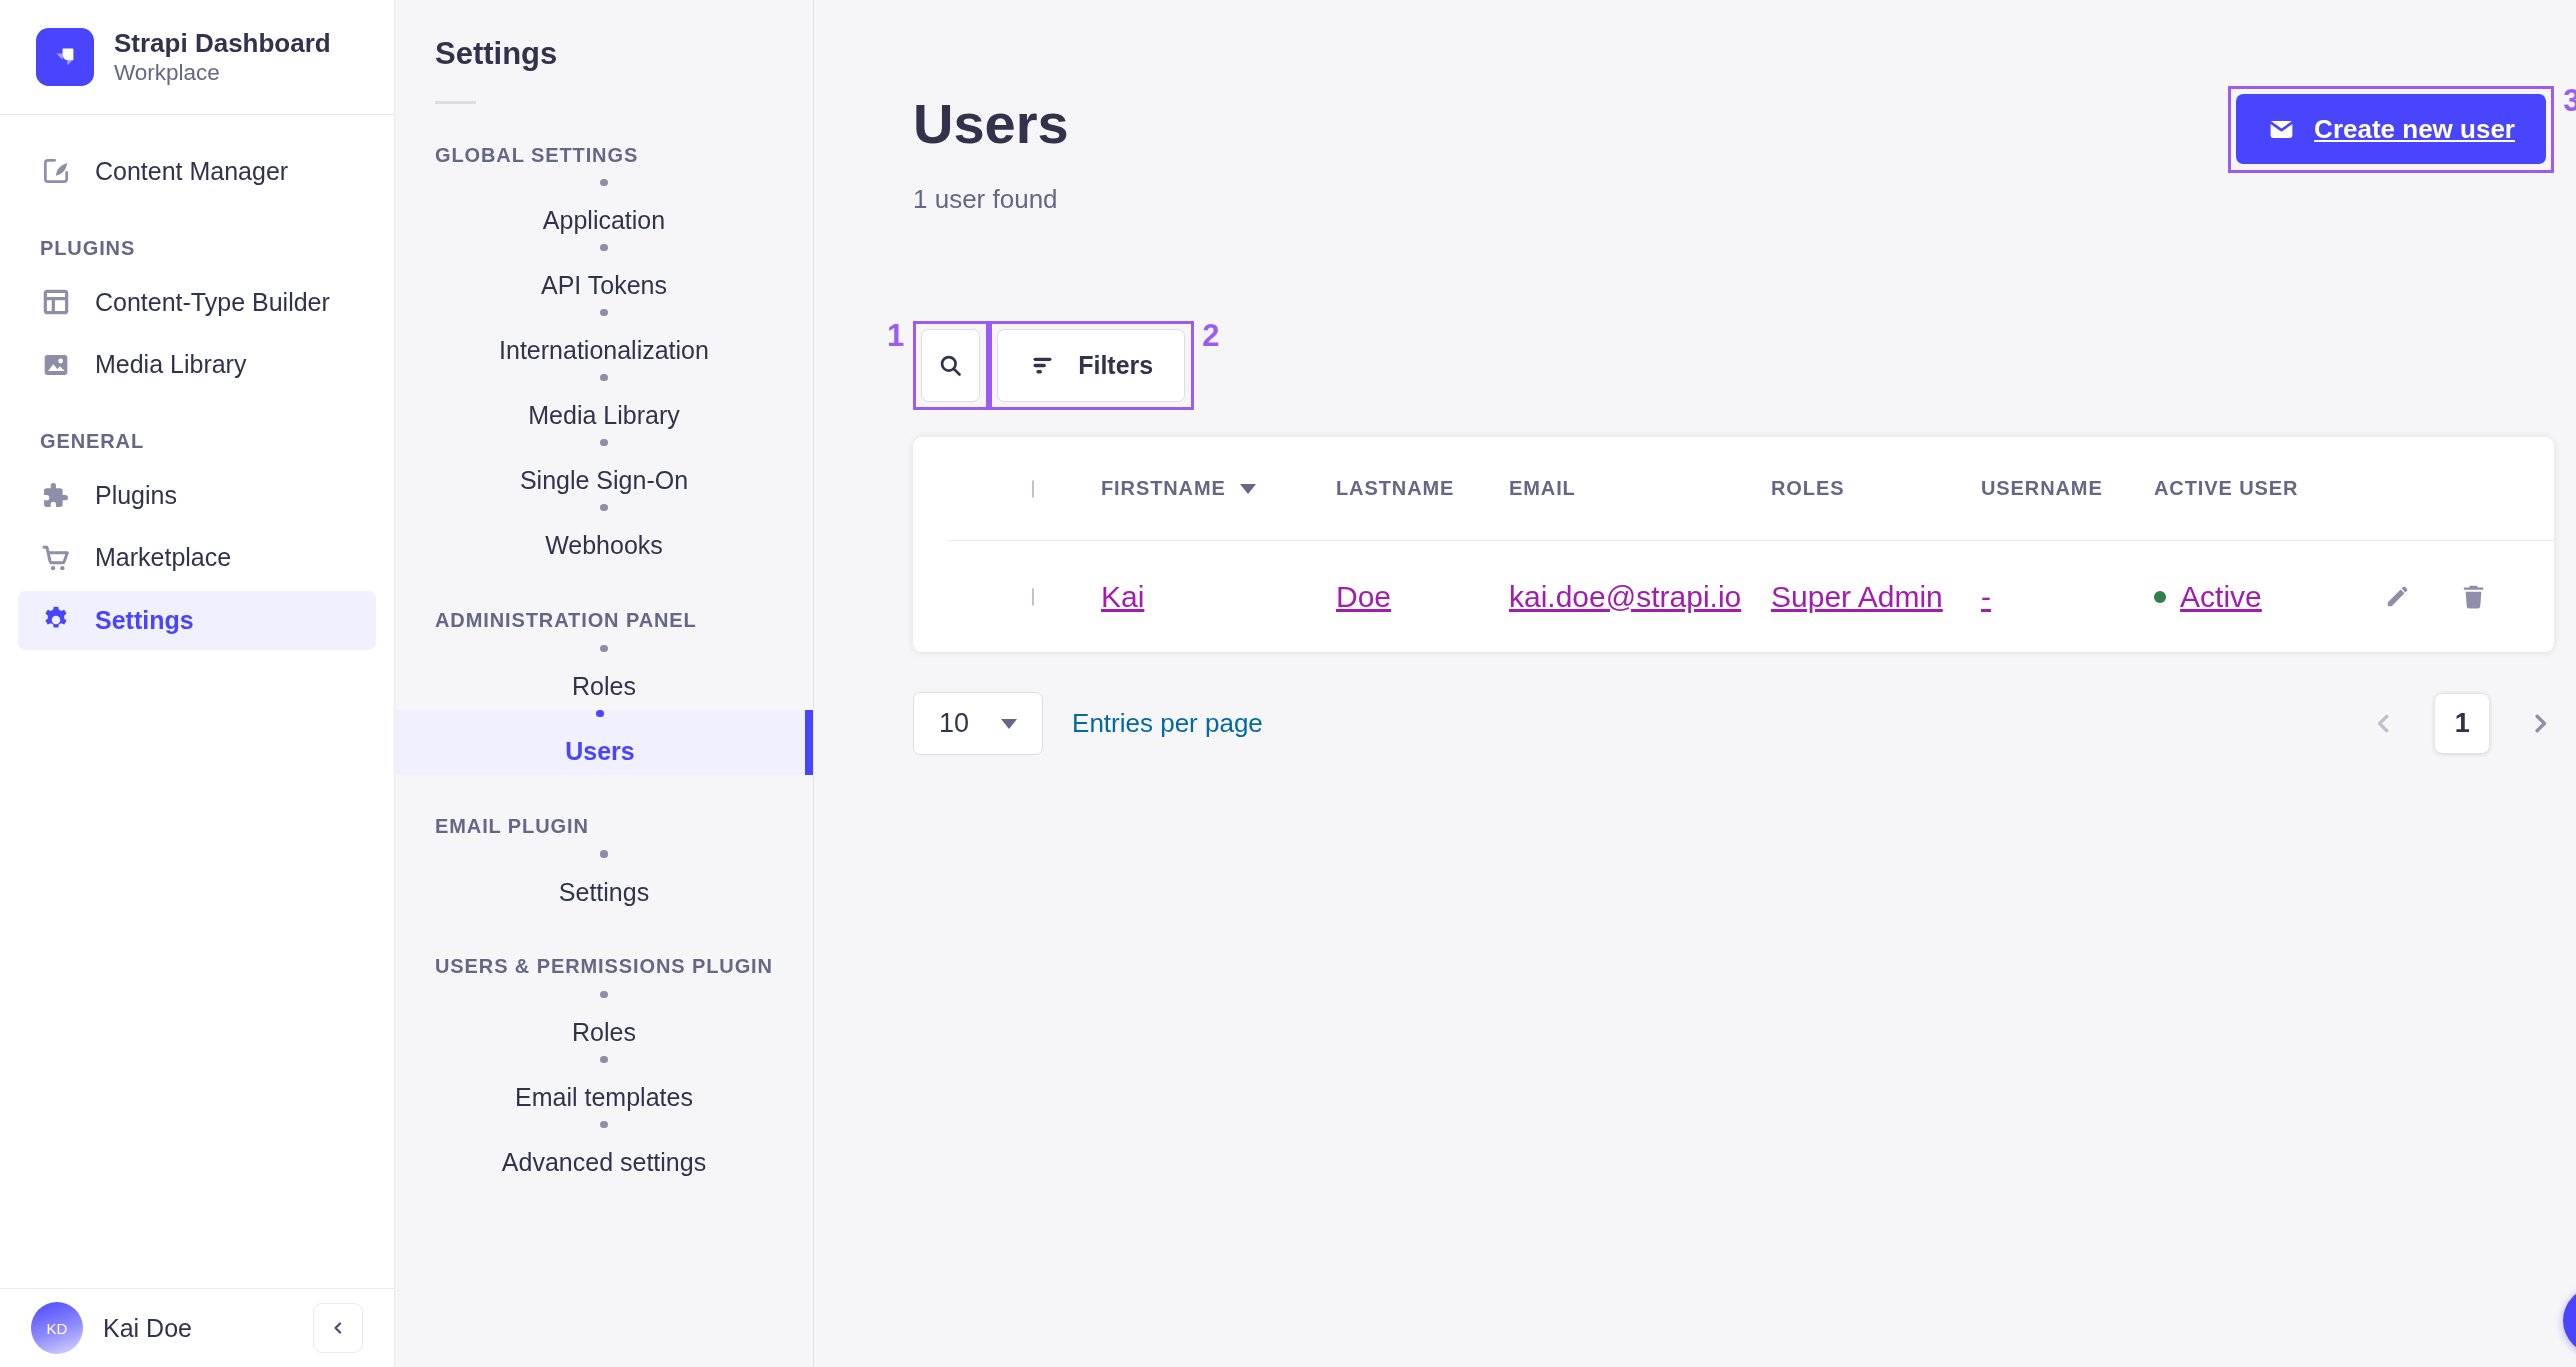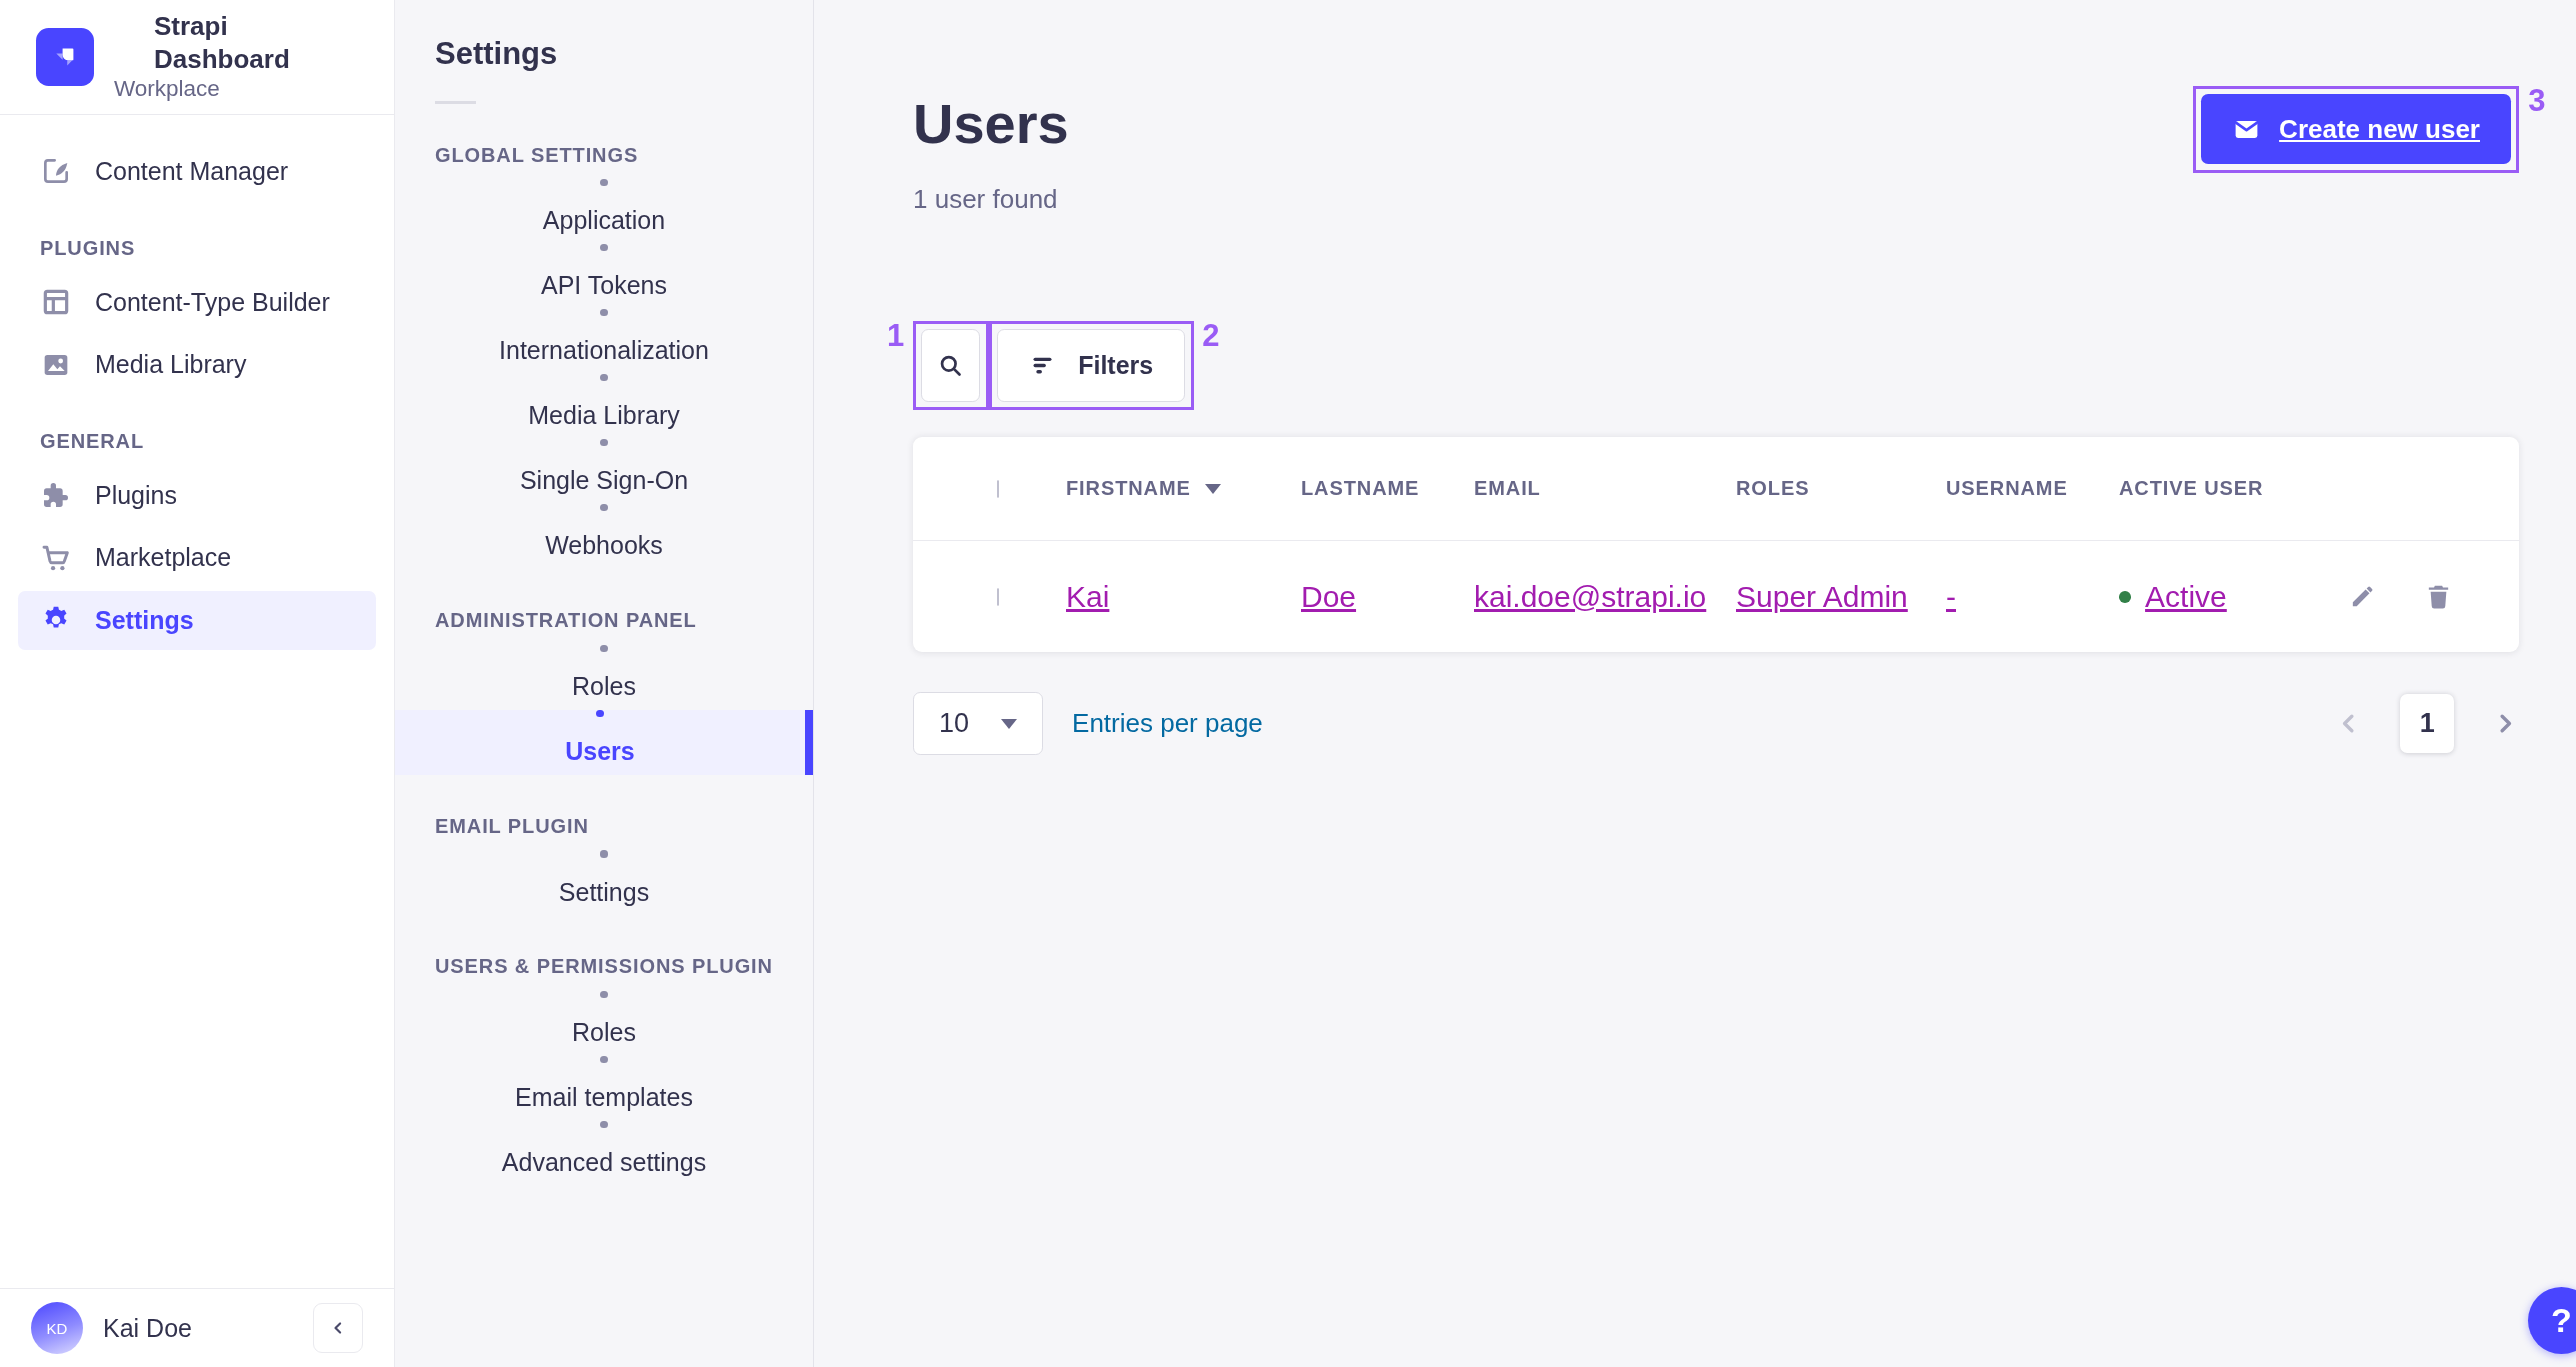--- a/index.html
+++ b/index.html
@@ -8,21 +8,21 @@
     font-family:"Liberation Sans", sans-serif;
     background:#f6f6f9; color:#32324d;
     display:flex; overflow:hidden;
   }
   svg { display:block; }
 
   
   .sidebar { width:395px; min-width:395px; background:#ffffff; border-right:1.8px solid #eaeaef; display:flex; flex-direction:column; }
   .brand { height:115px; display:flex; align-items:center; gap:20px; padding:0 36px; border-bottom:1.8px solid #eaeaef; }
   .logo { width:58px; height:58px; border-radius:12.6px; background:#4945ff; display:flex; align-items:center; justify-content:center; flex:none; }
-  .brand-title { font-size:26px; font-weight:bold; color:#32324d; line-height:1.25;margin-left:40px; }
+  .brand-title { font-size:26px; font-weight:bold; color:#32324d; line-height:1.25; }
   .brand-subtitle { font-size:22.5px; color:#666687; line-height:1.25; }
   .nav { padding-top:23.4px; }
   .nav-item { display:flex; align-items:center; gap:23.4px; height:59px; margin:3.6px 18px; padding:0 21.6px; border-radius:7.2px; font-size:25px; color:#32324d; cursor:pointer; }
   .nav-item .nico { color:#8e8ea9; flex:none; }
   .nav-item.active { background:#f0f0ff; color:#4945ff; font-weight:bold; }
   .nav-item.active .nico { color:#4945ff; }
   .nav-section { font-size:20px; font-weight:bold; letter-spacing:0.9px; color:#666687; margin:36px 40px 12.6px; }
   .sidebar-footer { margin-top:auto; border-top:1.8px solid #eaeaef; height:79px; display:flex; align-items:center; gap:20px; padding:0 31px; }
   .avatar { width:52px; height:52px; border-radius:50%; background:linear-gradient(160deg,#5d59ff 15%,#8f8cff 55%,#dcdbff 100%); color:#fff; font-size:15px; font-weight:normal; display:flex; align-items:center; justify-content:center; flex:none; }
   .footer-name { font-size:25px; color:#32324d; }
@@ -50,21 +50,21 @@
   .ann-label.right { right:-29px; }
   .annotation.create-wrap { margin-top:-7.2px; }
 
   .create-btn { display:flex; align-items:center; gap:18px; height:70px; padding:0 31px; background:#4945ff; color:#fff; border:none; border-radius:7.2px; font-size:26px; font-weight:bold; font-family:inherit; cursor:pointer;text-decoration:underline; }
 
   .toolbar { display:flex; align-items:flex-start; margin-top:106px; }
   .icon-btn { width:59px; height:73px; background:#fff; border:1.8px solid #dcdce4; border-radius:7.2px; display:flex; align-items:center; justify-content:center; color:#32324d; cursor:pointer; }
   .filters-btn { display:flex; align-items:center; gap:22px; height:73px; padding:0 31px; background:#fff; border:1.8px solid #dcdce4; border-radius:7.2px; font-size:25px; font-weight:600; color:#32324d; font-family:inherit; cursor:pointer; }
 
   .table-card { margin-top:27px; background:#fff; border-radius:9px; box-shadow:0 0.9px 7.2px rgba(33,33,52,.1); }
-  .t-grid { display:grid; grid-template-columns:69px 235px 173px 262px 210px 173px 225px 1fr; align-items:center; padding-left:84px; }
+  .t-grid { display:grid; grid-template-columns:69px 235px 173px 262px 210px 173px 225px 1fr; align-items:center; padding-left:84px;margin-left:35px; }
   .t-header { height:104px; border-bottom:1.8px solid #eaeaef; }
   .t-header .th { font-size:20px; font-weight:bold; letter-spacing:0.9px; color:#666687; display:flex; align-items:center; gap:14.4px; cursor:pointer; }
   .sort-caret { width:0; height:0; border-left:8px solid transparent; border-right:8px solid transparent; border-top:10px solid #666687; }
   .t-row { height:111px; }
   .t-row .td { font-size:30px; color:#a21caf;text-decoration:underline; }
   .checkbox { width:34px; height:34px; border:1.8px solid #c0c0cf; border-radius:7.2px; background:#fff; cursor:pointer; }
   .active-cell { display:flex; align-items:center; gap:14.4px; }
   .status-dot { width:11.7px; height:11.7px; border-radius:50%; background:#328048; }
   .row-actions { display:flex; justify-content:flex-end; gap:40px; padding-right:63px; }
   .row-action { background:none; border:none; color:#8e8ea9; cursor:pointer; padding:3.6px; }

